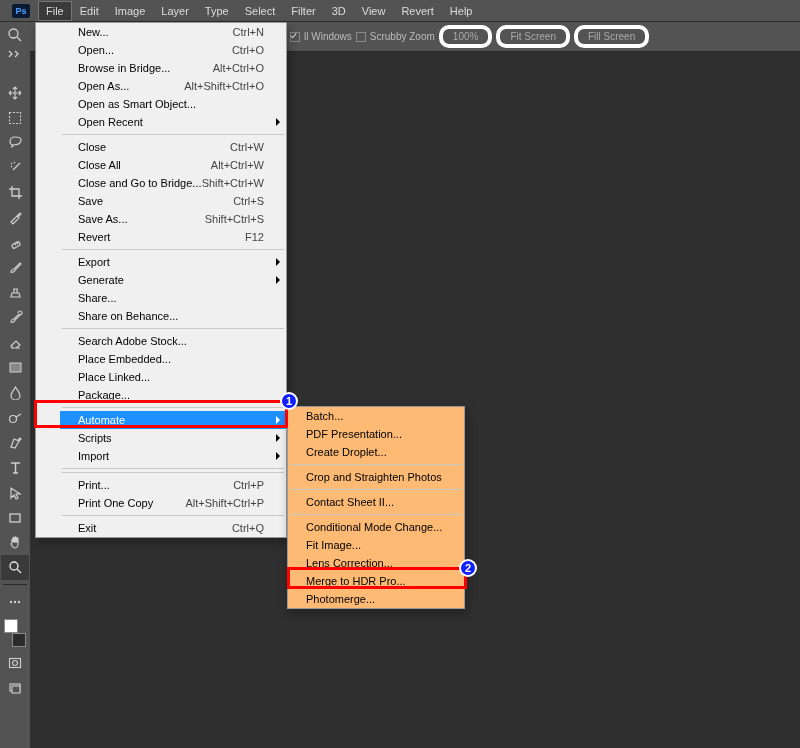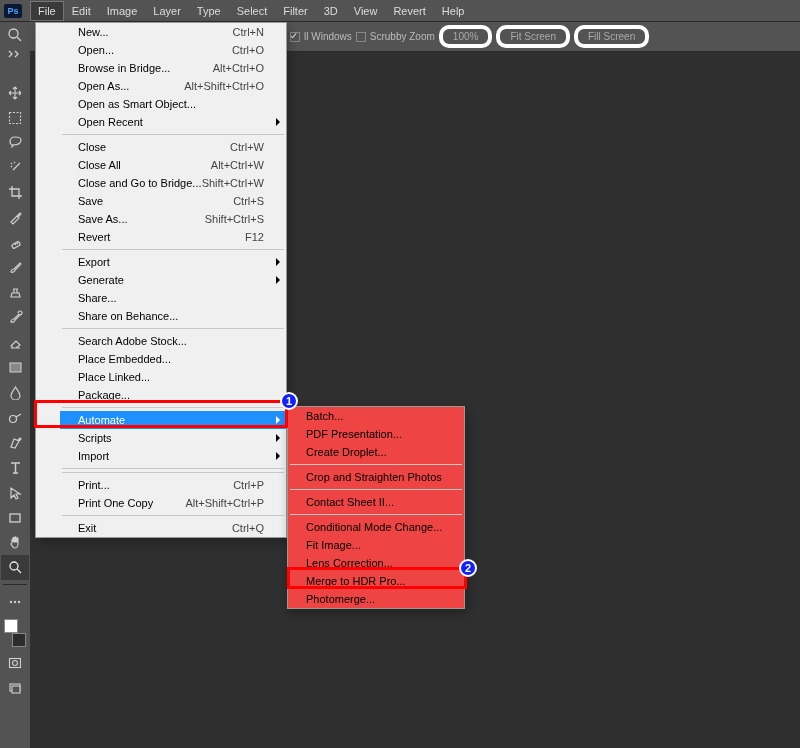--- a/index.html
+++ b/index.html
@@ -17,21 +17,21 @@
   *, *::before, *::after { box-sizing: border-box; }
 
   
   .menu-bar {
     position: absolute;
     left: 0; top: 0; right: 0;
     height: 22px;
     background: #535353;
     display: flex;
     align-items: center;
-    padding-left: 4px;
+    padding-left: 12px;
     border-bottom: 1px solid #2b2b2b;
     z-index: 5;
   }
   .ps-logo {
     width: 18px; height: 14px;
     background: #0b1a33;
     color: #4aa0ff;
     font-size: 9px;
     font-weight: bold;
     display: flex;
@@ -223,21 +223,21 @@
     height: 1px;
     margin: 3px 2px;
     background: #c8c8c8;
   }
 
   .submenu {
     position: absolute;
     left: 287px;
     top: 406px;
     width: 178px;
-    background: #ef4444;
+    background: #fdba74;
     color: #000;
     border: 1px solid #999;
     box-shadow: 2px 4px 10px rgba(0,0,0,0.3);
     font-size: 11px;
     z-index: 20;
   }
 
   
   .anno-box {
     position: absolute;

